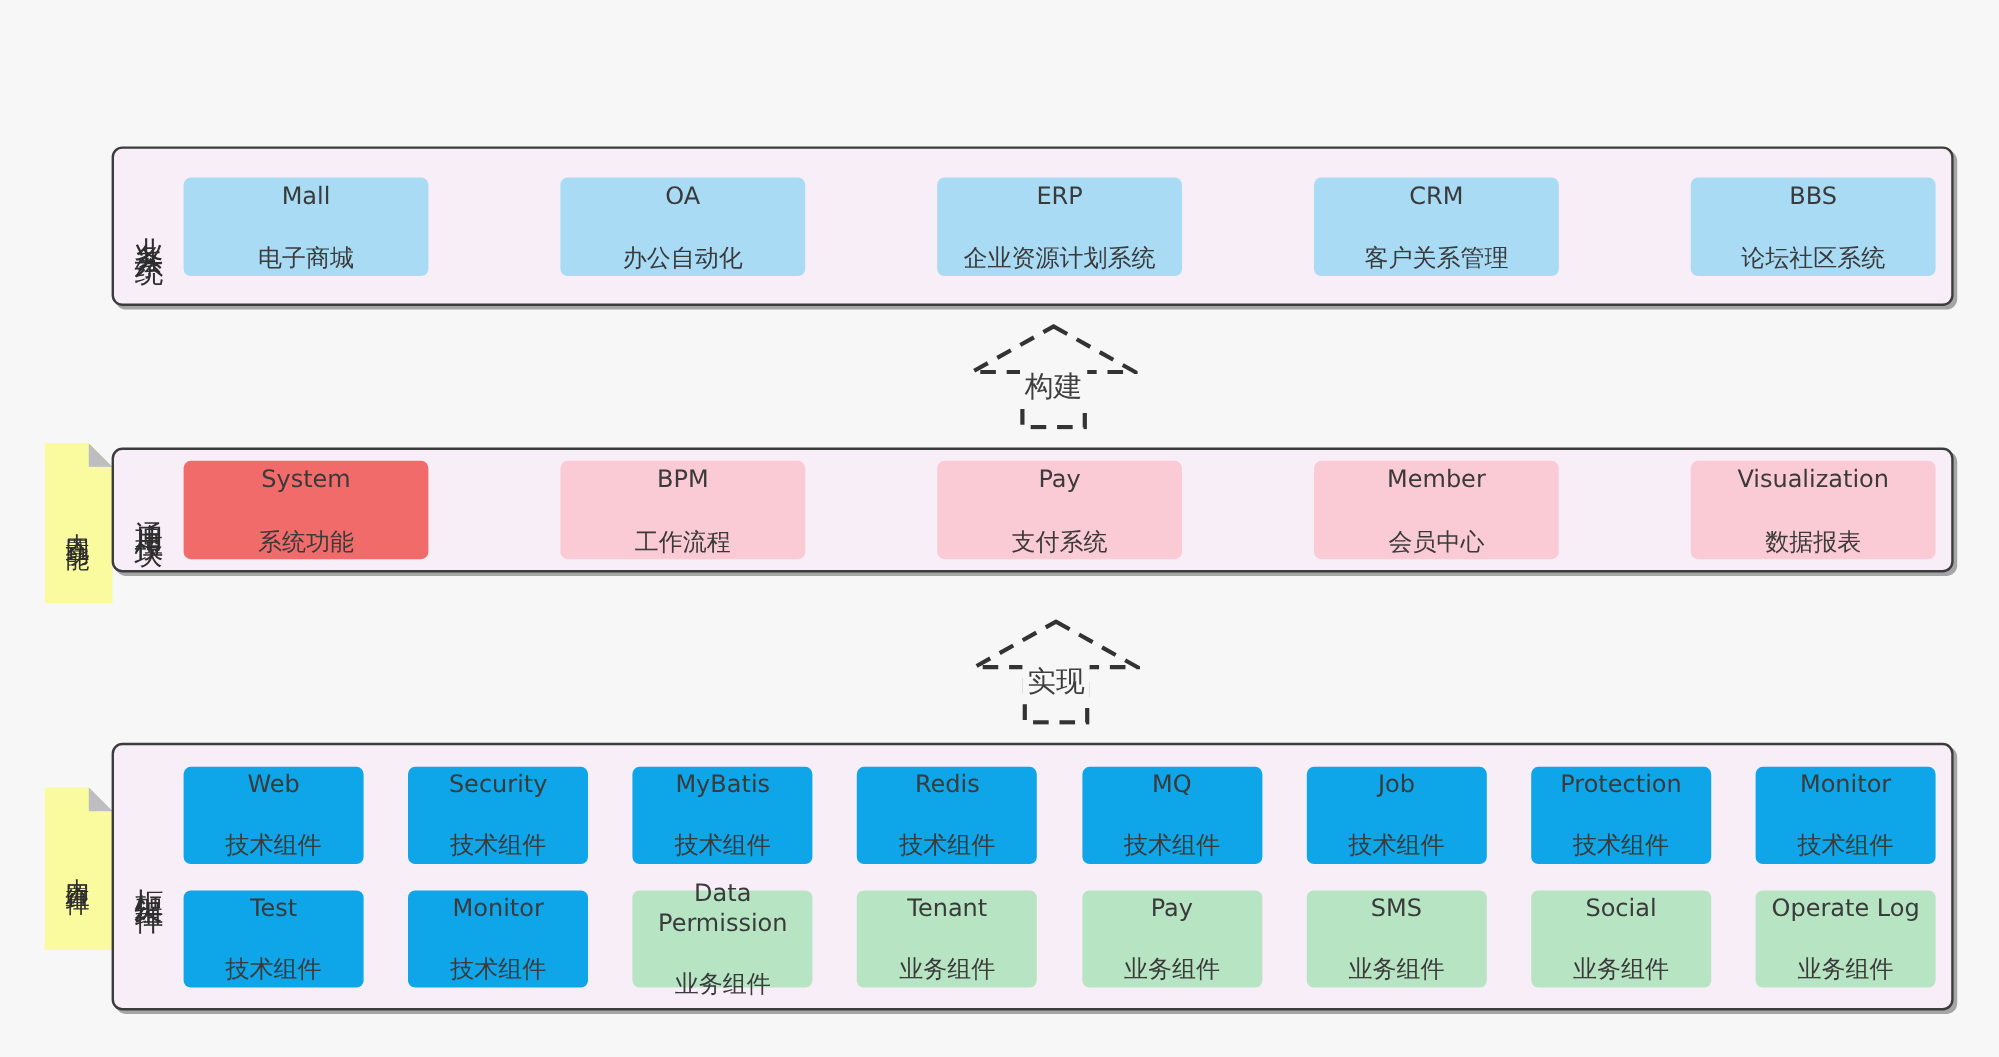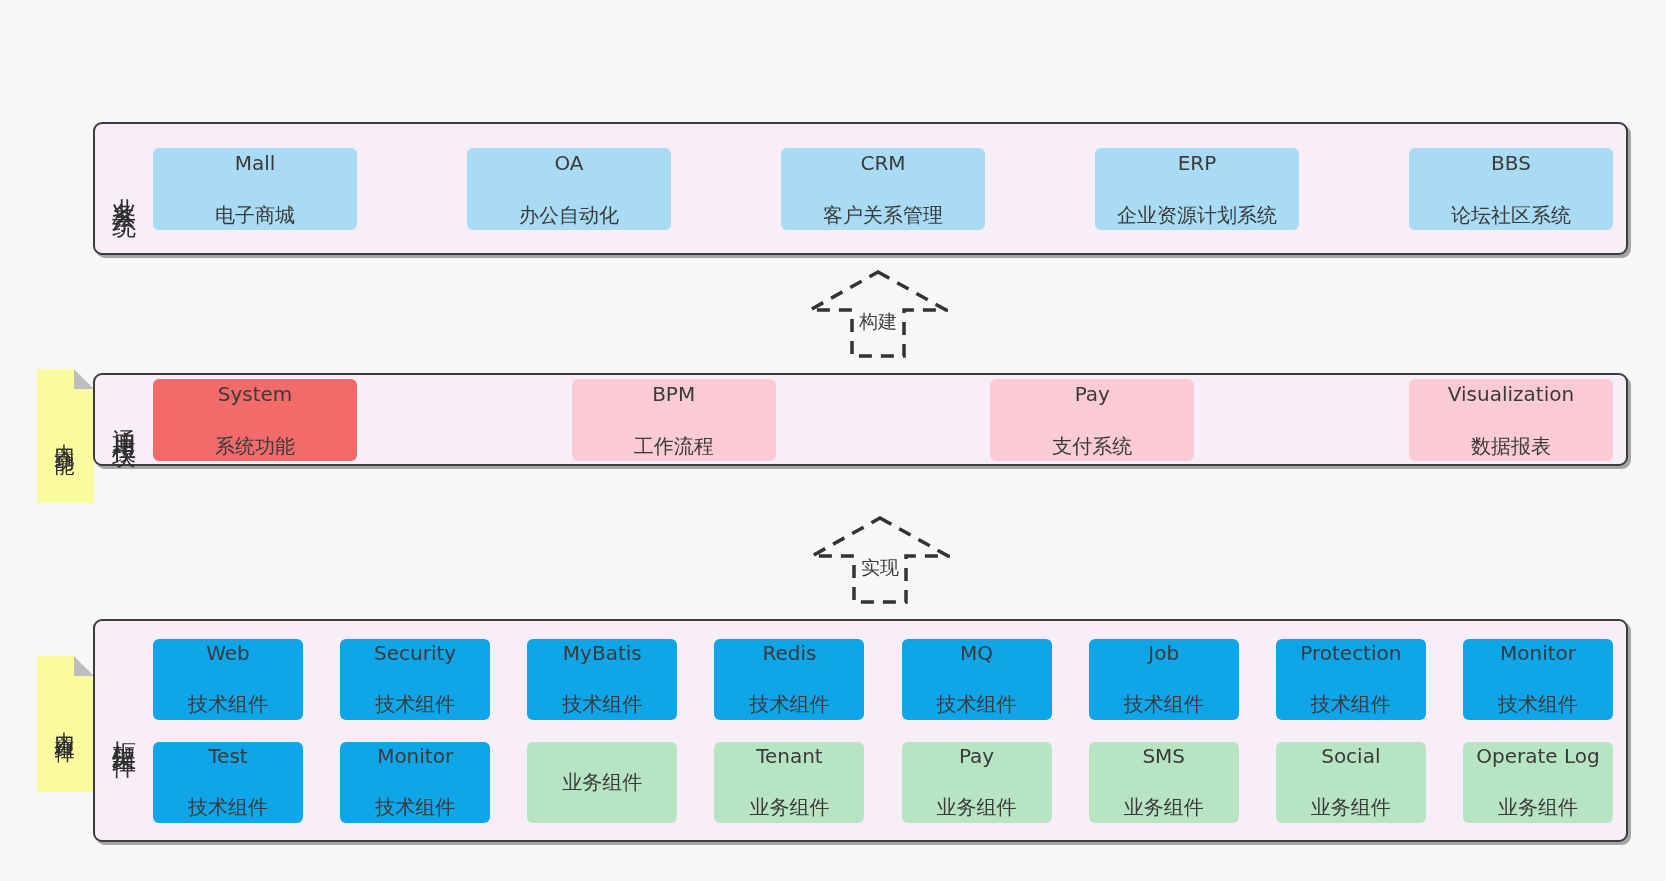--- a/index.html
+++ b/index.html
@@ -4,21 +4,21 @@
 <style>
   html,body{margin:0;padding:0;background:#f7f7f7;}
   .canvas{position:relative;width:1666px;height:881px;background:#f7f7f7;overflow:hidden;
           font-family:"DejaVu Sans","Liberation Sans",sans-serif;color:#383838;}
 
   
   .band{position:absolute;left:93px;width:1535px;box-sizing:border-box;background:#f8eef8;
         border:2px solid #3c3c3c;border-radius:9px;box-shadow:3px 3px 0 rgba(0,0,0,.33);
         display:flex;z-index:2;}
   #band-business{top:122px;height:133px;}
-  #band-modules{top:373px;height:93px;}
+  #band-modules{top:373px;height:104px;}
   #band-components{top:619px;height:223px;}
 
   .band-label{width:58px;display:flex;align-items:center;justify-content:center;}
   .vtext{writing-mode:vertical-lr;text-orientation:upright;letter-spacing:5px;
          font-size:24px;color:#2e2e2e;}
 
   .band-boxes{flex:1;display:flex;align-items:center;justify-content:space-between;
               padding:0 13px 0 0;}
   #band-components .band-boxes{flex-direction:column;justify-content:center;gap:22px;}
   .box-row{display:flex;justify-content:space-between;width:100%;}
@@ -44,21 +44,21 @@
   .sticky .vtext{font-size:20px;letter-spacing:4px;}
   .fold{position:absolute;top:0;right:0;width:20px;height:20px;
         background:linear-gradient(225deg,transparent 50%,#bdbdc2 50%);}
 
   
   .arrow{position:absolute;width:140px;height:88px;z-index:1;}
   #arrow-build{left:808px;top:270px;}
   #arrow-implement{left:810px;top:516px;text-align:center;}
   .arrow svg{display:block;width:140px;height:88px;}
   .arrow-label{position:absolute;left:50%;top:52px;transform:translate(-50%,-50%);
-               background:#f7f7f7;padding:1px 4px;font-size:19px;color:#3f3f3f;white-space:nowrap;}
+               background:#f7f7f7;padding:1px 4px;font-size:24px;color:#3f3f3f;white-space:nowrap;}
 </style>
 </head>
 <body>
 
 <div class="canvas">
 
   <div class="sticky" id="sticky-builtin-features">
     <span class="fold"></span>
     <span class="vtext">内置功能</span>
   </div>
@@ -74,26 +74,26 @@
     <div class="band-boxes">
       <div class="box w6 blue">
         <div>Mall</div>
         <div>电子商城</div>
       </div>
       <div class="box w6 blue">
         <div>OA</div>
         <div>办公自动化</div>
       </div>
       <div class="box w6 blue">
+        <div>ERP</div>
+        <div>企业资源计划系统</div>
+      </div>
+      <div class="box w6 blue">
         <div>CRM</div>
         <div>客户关系管理</div>
-      </div>
-      <div class="box w6 blue">
-        <div>ERP</div>
-        <div>企业资源计划系统</div>
       </div>
       <div class="box w6 blue">
         <div>BBS</div>
         <div>论坛社区系统</div>
       </div>
     </div>
   </div>
 
   <div class="arrow" id="arrow-build">
     <svg viewBox="0 0 140 88">
@@ -113,20 +113,24 @@
       </div>
       <div class="box w6 pink">
         <div>BPM</div>
         <div>工作流程</div>
       </div>
       <div class="box w6 pink">
         <div>Pay</div>
         <div>支付系统</div>
       </div>
       <div class="box w6 pink">
+        <div>Member</div>
+        <div>会员中心</div>
+      </div>
+      <div class="box w6 pink">
         <div>Visualization</div>
         <div>数据报表</div>
       </div>
     </div>
   </div>
 
   <div class="arrow" id="arrow-implement">
     <svg viewBox="0 0 140 88">
       <polygon points="70,2 138,40 96,40 96,86 44,86 44,40 2,40" fill="#f7f7f7" stroke="#333333" stroke-width="3.5" stroke-dasharray="13 9"></polygon>
     </svg>
@@ -175,20 +179,21 @@
       <div class="box-row">
         <div class="box w8 green">
           <div>Test</div>
           <div>技术组件</div>
         </div>
         <div class="box w8 green">
           <div>Monitor</div>
           <div>技术组件</div>
         </div>
         <div class="box w8 green-light">
+          <div>Data Permission</div>
           <div>业务组件</div>
         </div>
         <div class="box w8 green-light">
           <div>Tenant</div>
           <div>业务组件</div>
         </div>
         <div class="box w8 green-light">
           <div>Pay</div>
           <div>业务组件</div>
         </div>

